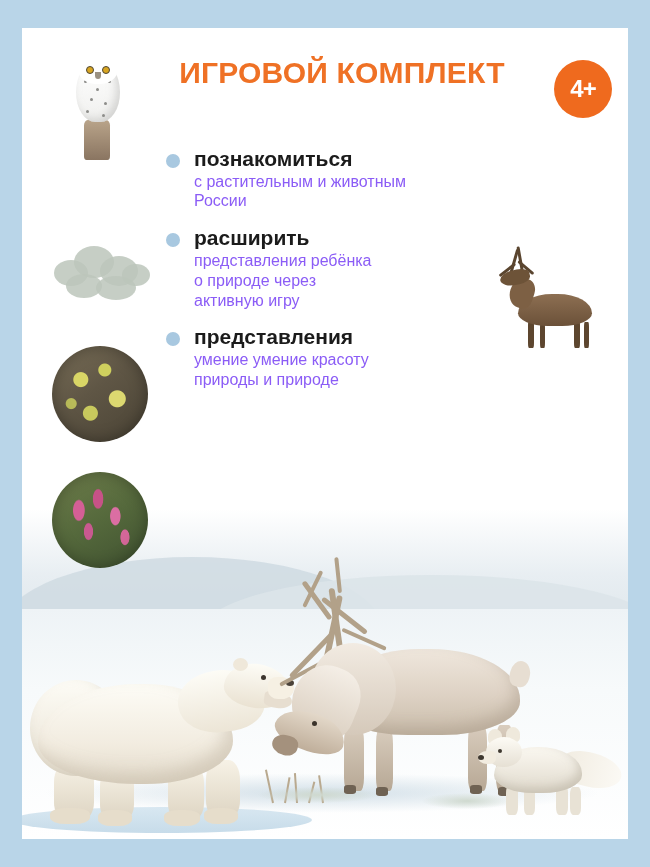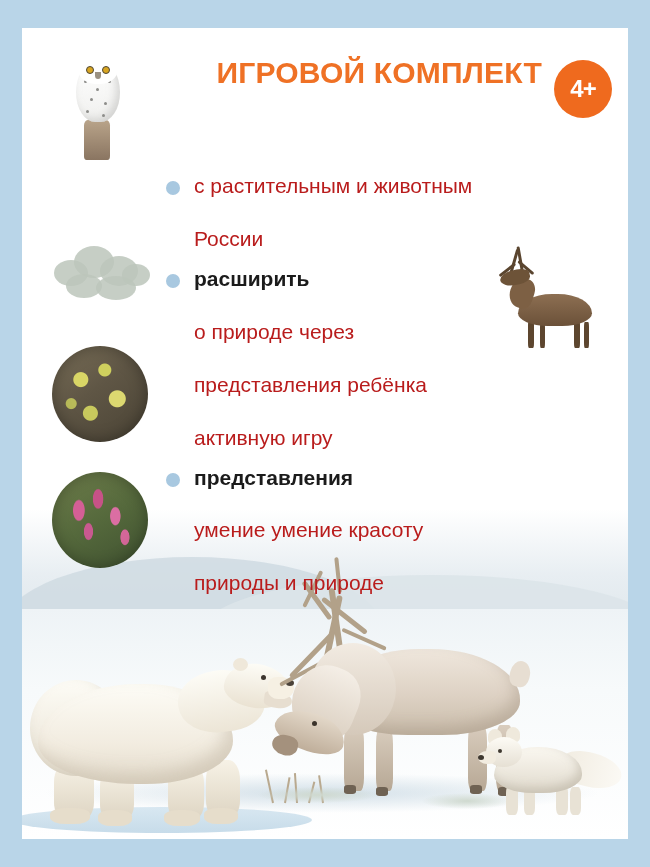--- a/index.html
+++ b/index.html
@@ -328,21 +328,21 @@
     background: #e8e2d5;
     border-radius: 26%;
   }
 
   
   .title-block {
     position: absolute;
     left: 120px;
     top: 28px;
     width: 400px;
-    text-align: right;
+    text-align: center;
   }
   .title {
     margin: 0;
     font-family: "Liberation Sans", sans-serif;
     font-weight: bold;
     font-size: 30px;
     line-height: 1.12;
     letter-spacing: .2px;
     color: #ef7125;
     text-transform: uppercase;
@@ -386,25 +386,24 @@
     background: #a8c8e0;
   }
   .b-strong {
     font-weight: bold;
     font-size: 21px;
     color: #1b1b1b;
     line-height: 1.22;
     display: block;
   }
   .b-text {
-    font-size: 21px;
-    color: #b91c1c;
+    font-size: 16px;
+    color: #8b5cf6;
     line-height: 1.24;
     display: block;
-    margin-top: 27px;
   }
 
   
   .photo {
     position: absolute;
     left: 30px;
     width: 96px;
     height: 96px;
     border-radius: 50%;
     overflow: hidden;
@@ -614,29 +613,30 @@
 
     <div class="title-block">
       <h1 class="title">ИГРОВОЙ КОМПЛЕКТ</h1>
     </div>
     <div class="age-badge">4+</div>
 
     <div class="bullets">
 
       <div class="bullet">
         <span class="dot"></span>
+        <span class="b-strong">познакомиться</span>
         <span class="b-text">с растительным и животным</span>
         <span class="b-text">России</span>
       </div>
 
       <div class="bullet">
         <span class="dot"></span>
         <span class="b-strong">расширить</span>
+        <span class="b-text">представления ребёнка</span>
         <span class="b-text">о природе через</span>
-        <span class="b-text">представления ребёнка</span>
         <span class="b-text">активную игру</span>
       </div>
 
       <div class="bullet">
         <span class="dot"></span>
         <span class="b-strong">представления</span>
         <span class="b-text">умение умение красоту</span>
         <span class="b-text">природы и природе</span>
       </div>
     </div>

